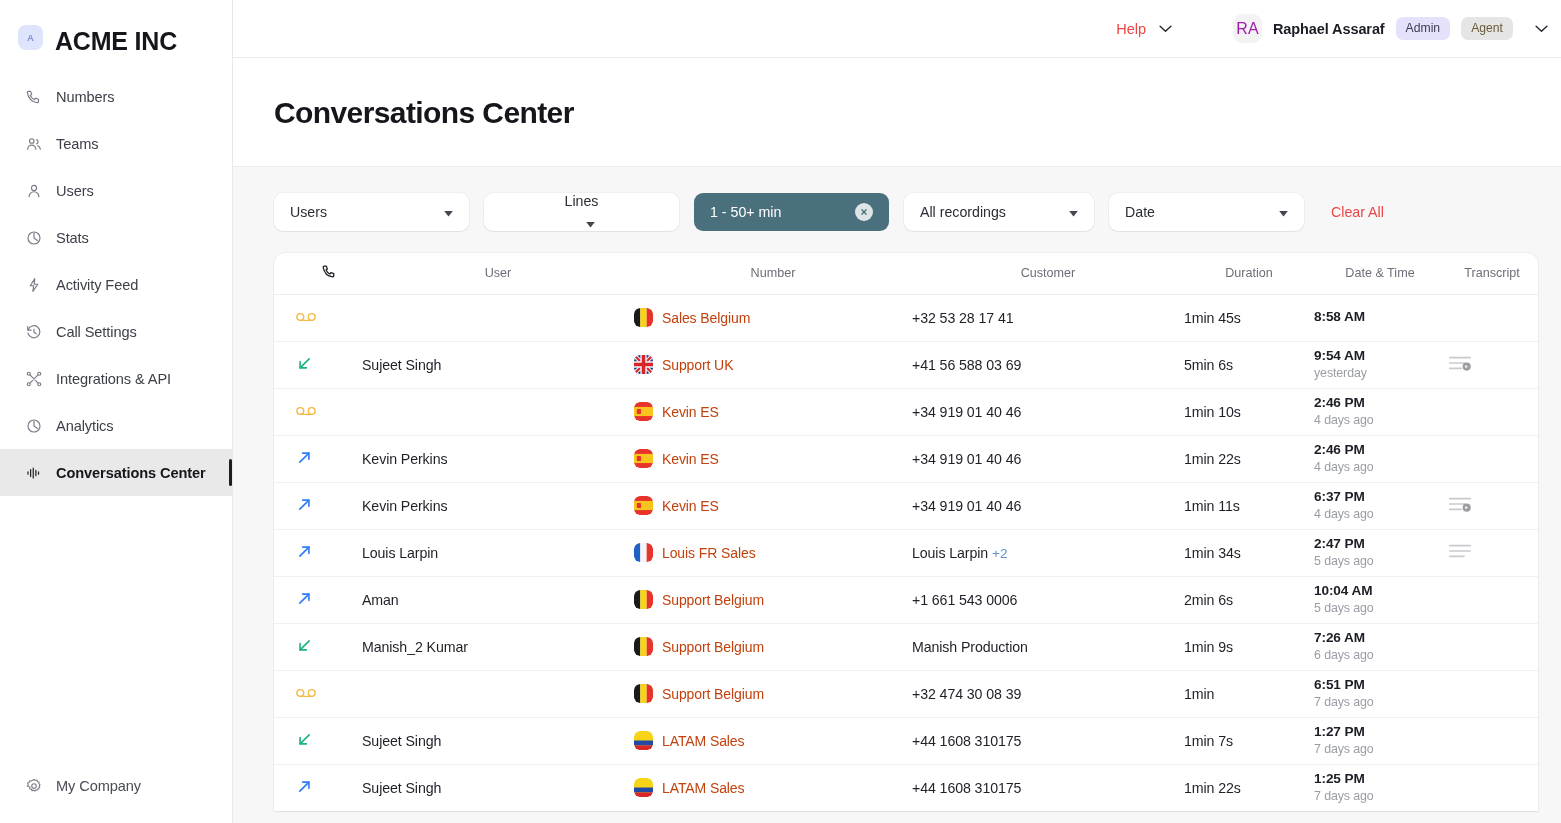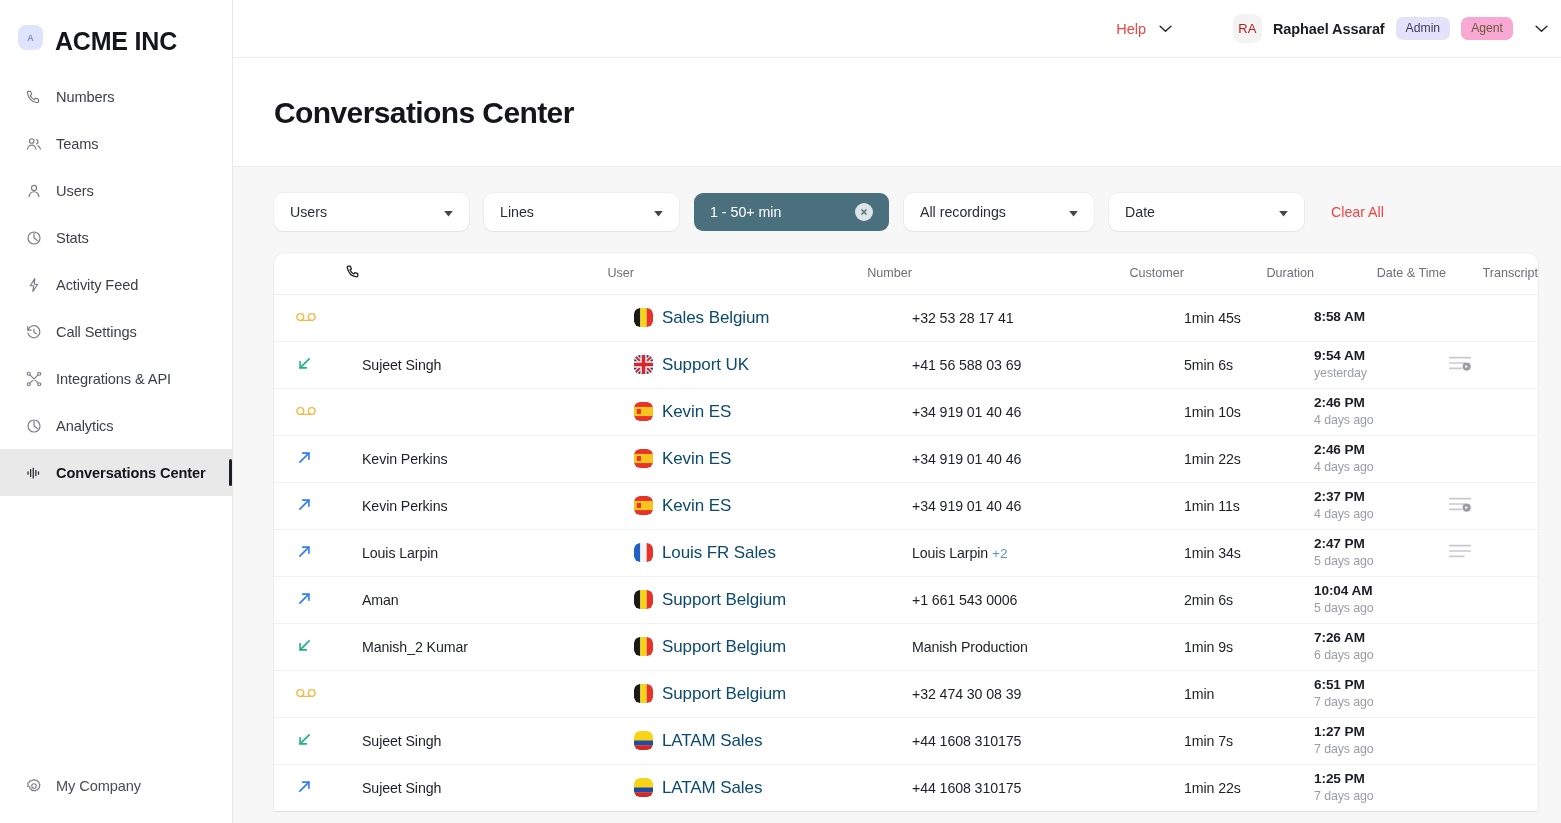--- a/index.html
+++ b/index.html
@@ -55,26 +55,26 @@
     display: flex; align-items: center; justify-content: flex-end;
     padding-right: 22px; gap: 0px;
   }
   .help-block { display: flex; align-items: center; gap: 12px; margin-right: 60px; cursor: pointer; }
   .help-text { font-size: 14.5px; color: #ef4444; font-weight: 500; }
   .chev { width: 15px; height: 9px; display: block; }
   .user-block { display: flex; align-items: center; gap: 11px; cursor: pointer; }
   .avatar {
     width: 29px; height: 29px; border-radius: 9px; background: #f3f3f4;
     display: flex; align-items: center; justify-content: center;
-    font-size: 13px; color: #b91c1c; font-weight: 500; letter-spacing: 0.2px;
+    font-size: 16px; color: #a21caf; font-weight: 500; letter-spacing: 0.2px;
   }
   .user-name { font-size: 14.5px; color: #1b1d25; font-weight: 600; letter-spacing: -0.1px; }
   .pill { border-radius: 7px; padding: 4px 10px 5px; font-size: 12.2px; font-weight: 500; }
   .pill-admin { background: #e4e2fb; color: #3b3a57; }
-  .pill-agent { background: #f9a8d4; color: #6a5a3a; }
+  .pill-agent { background: #e5e5e5; color: #6a5a3a; }
 
   .page-title {
     font-size: 30px; font-weight: 700; color: #15161c;
     letter-spacing: -0.6px; padding: 38px 0 0 41px;
   }
 
   .content-area {
     margin-top: 36px; flex: 1 1 auto;
     background: #f7f7f8; border-top: 1px solid #ececee;
     padding: 0 33px 0 41px; overflow: hidden;
@@ -83,21 +83,21 @@
   
   .filters { display: flex; align-items: center; gap: 15px; padding-top: 26px; }
   .filter {
     height: 38px; background: #ffffff; border-radius: 9px;
     display: flex; align-items: center; justify-content: space-between;
     padding: 0 16px; font-size: 14.2px; color: #2b2d35; cursor: pointer;
     box-shadow: 0 1px 1.5px rgba(20,20,30,.06), 0 0 0 1px rgba(20,20,30,.035);
   }
   .filter .caret { width: 9px; height: 6px; margin-left: 18px; }
   .f-users { width: 195px; }
-  .f-lines { width: 195px; }
+  .f-lines { width: 195px; flex-direction: column; }
   .f-date   { width: 195px; }
   .f-rec    { width: 190px; }
   .filter.chip {
     width: 195px; background: #4a707d; color: #ffffff; box-shadow: none;
     justify-content: space-between; font-weight: 500;
   }
   .chip-x {
     width: 18px; height: 18px; border-radius: 50%;
     background: rgba(255,255,255,.82);
     display: flex; align-items: center; justify-content: center;
@@ -105,21 +105,21 @@
   .clear-all { font-size: 14.2px; color: #ef4444; margin-left: 12px; cursor: pointer; }
 
   
   .table-card {
     margin-top: 22px; background: #ffffff; border-radius: 11px 11px 0 0;
     box-shadow: 0 1px 2px rgba(20,20,30,.06), 0 0 0 1px rgba(20,20,30,.04);
     overflow: hidden;
   }
   table { width: 100%; border-collapse: collapse; table-layout: fixed; }
   thead th {
-    text-align: right; font-size: 12.6px; font-weight: 400; color: #6c6f78;
+    text-align: center; font-size: 12.6px; font-weight: 400; color: #6c6f78;
     height: 41px; padding: 0; vertical-align: middle;
     border-bottom: 1px solid #eeeef0;
   }
   .c-type { width: 88px; padding-left: 22px !important; }
   .c-user { width: 272px; }
   .c-num  { width: 278px; }
   .c-cust { width: 272px; }
   .c-dur  { width: 130px; }
   .c-date { width: 132px; }
   .c-tr   { width: 92px; }
@@ -127,21 +127,21 @@
   tbody td {
     height: 47px; padding: 0; vertical-align: middle;
     font-size: 14.2px; color: #1e2028; letter-spacing: -0.1px;
     border-bottom: 1px solid #f1f1f3;
   }
   tbody tr:last-child td { border-bottom: none; }
   td.c-type { padding-left: 22px; }
 
   .cell-flag { display: flex; align-items: center; gap: 9px; }
   .flag { width: 19px; height: 19px; border-radius: 6px; overflow: hidden; flex: 0 0 19px; display: block; }
-  .num-label { font-size: 17px; color: #0c4a6e; }
+  .num-label { font-size: 14px; color: #c2410c; }
 
   .dt-time { font-size: 13.6px; font-weight: 600; color: #1c1e26; line-height: 1.25; }
   .dt-rel  { font-size: 12.4px; color: #9a9da5; line-height: 1.3; }
   .plus2 { color: #5b93c7; font-size: 13.6px; margin-left: 4px; }
 
   .icon-cell { display: flex; align-items: center; }
   .tr-cell { display: flex; align-items: center; padding-left: 2px; }
 </style>
 </head>
 <body>
@@ -555,21 +555,21 @@
                           <rect x="4" y="10" width="6" height="7" rx="1" fill="#e8332a"></rect>
                         </g>
                       </svg>
                     </span>
                     <span class="num-label">Kevin ES</span>
                   </div>
                 </td>
                 <td class="c-cust">+34 919 01 40 46</td>
                 <td class="c-dur">1min 11s</td>
                 <td class="c-date">
-                  <div class="dt-time">2:37 PM</div>
+                  <div class="dt-time">6:37 PM</div>
                   <div class="dt-rel">4 days ago</div>
                 </td>
                 <td class="c-tr">
                   <div class="tr-cell">
                     <span><svg viewBox="0 0 26 18" width="24" height="16" fill="none">
                         <g stroke="#c9cace" stroke-width="1.9" stroke-linecap="round">
                           <path d="M1.5 3h23M1.5 9h17M1.5 15h13"></path>
                         </g>
                         <circle cx="20.5" cy="13" r="4.6" fill="#9b9da3"></circle>
                         <path d="M19 11.2v3.6l3-1.8z" fill="#ffffff"></path>

